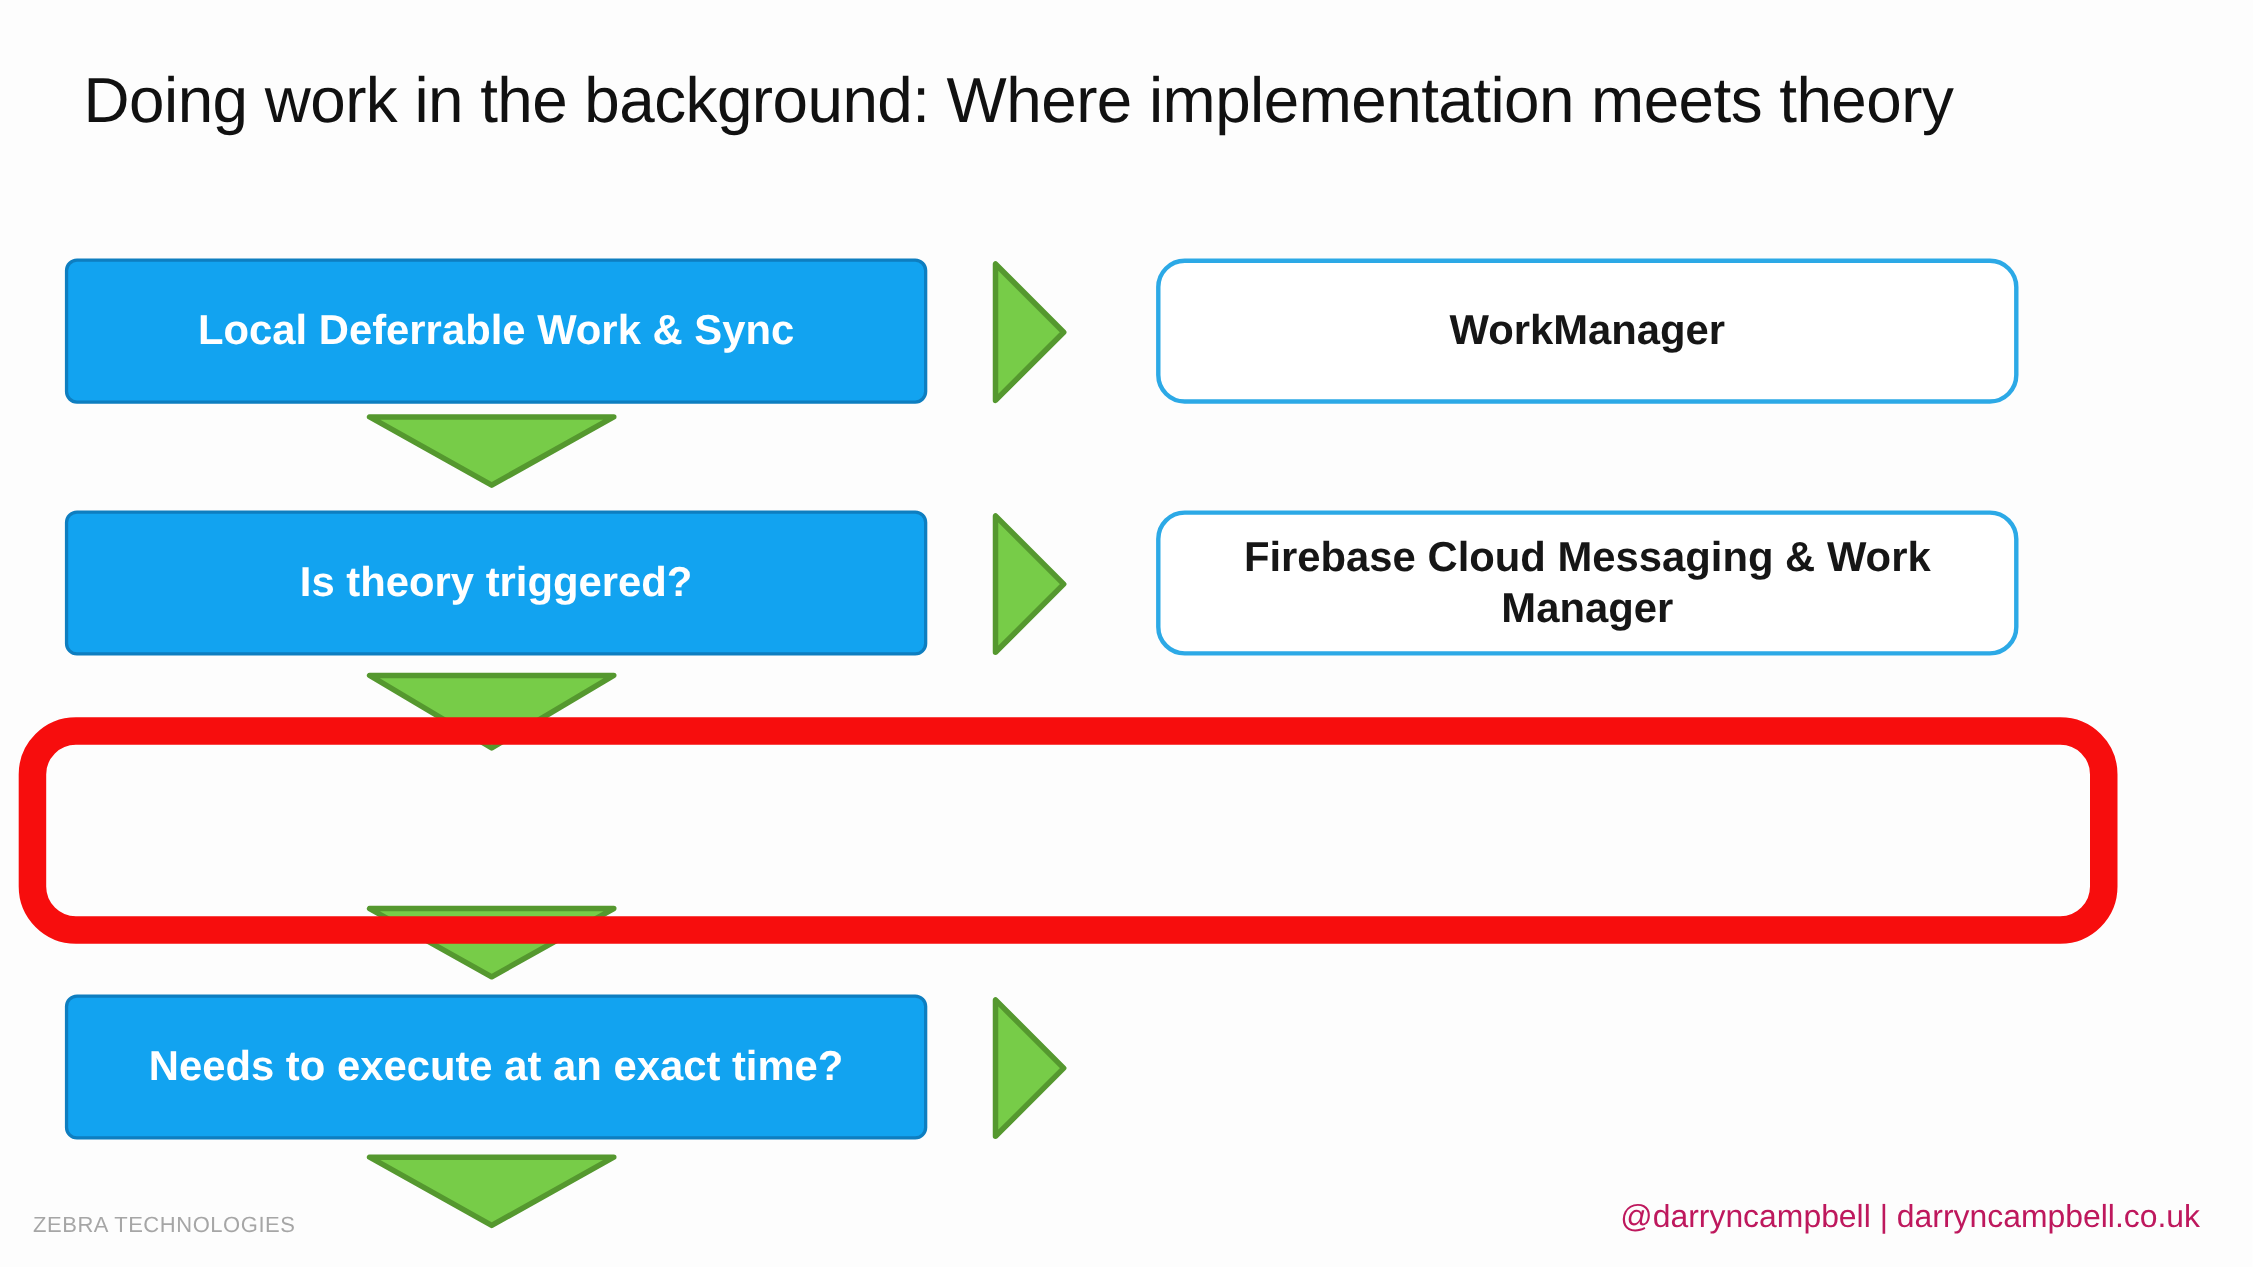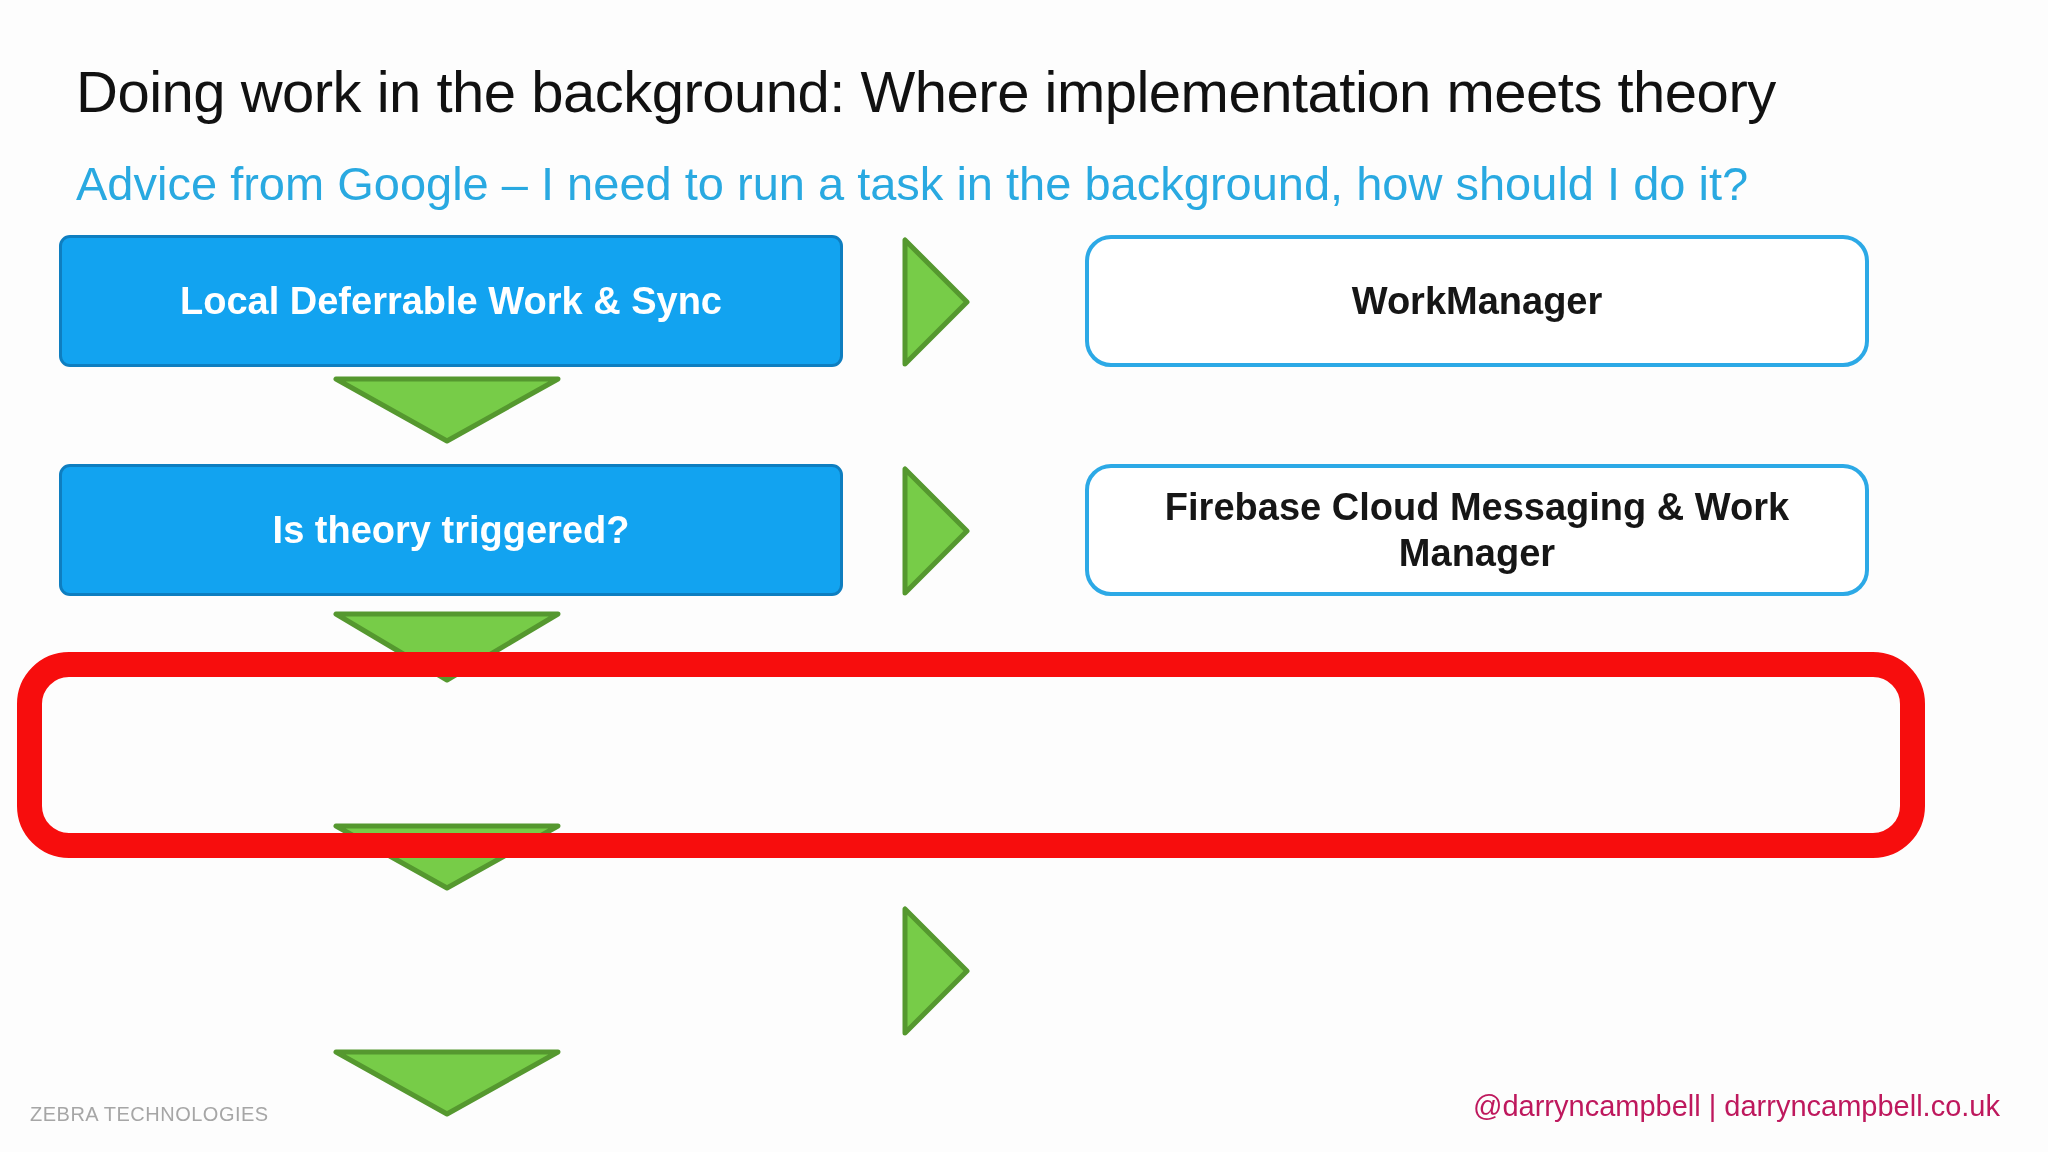--- a/index.html
+++ b/index.html
@@ -45,21 +45,21 @@
     z-index: 2;
   }
   .qbox span {
     color: #ffffff;
     font-size: 38px;
     font-weight: 700;
     line-height: 1.22;
   }
   .abox {
     position: absolute;
-    left: 1085px; top: 0;
+    left: 1051px; top: 0;
     width: 784px; height: 132px;
     background: #ffffff;
     border: 4px solid var(--answer-border, #2CA9E6);
     border-radius: 26px;
     display: flex; align-items: center; justify-content: center;
     text-align: center;
     padding: 0 70px;
     z-index: 2;
   }
   .abox span {
@@ -106,21 +106,20 @@
     font-size: 29px;
     color: #be185d;
   }
 </style>
 </head>
 <body>
 
 <div class="slide">
 
   <div class="title">Doing work in the background: Where implementation meets theory</div>
-  <div class="subtitle">Advice from Google – I need to run a task in the background, how should I do it?</div>
 
   <div class="row" style="top:235px">
     <div class="qbox">
       <span>Local Deferrable Work &amp; Sync</span>
     </div>
     <svg class="arrow-right" width="70" height="132" viewBox="0 0 70 132">
       <polygon class="tri" points="4,4 4,128 66,66"></polygon>
     </svg>
     <div class="abox">
       <span>WorkManager</span>
@@ -145,20 +144,23 @@
     <polygon class="tri" points="4,4 226,4 115,70"></polygon>
   </svg>
 
   <svg class="arrow-down" style="top:822px" width="230" height="70" viewBox="0 0 230 70">
     <polygon class="tri" points="4,4 226,4 115,66"></polygon>
   </svg>
 
   <div class="highlight-ring"></div>
 
   <div class="row" style="top:904px">
+    <div class="qbox">
+      <span>Needs to execute at an exact time?</span>
+    </div>
     <svg class="arrow-right" width="70" height="132" viewBox="0 0 70 132">
       <polygon class="tri" points="4,4 4,128 66,66"></polygon>
     </svg>
   </div>
   <svg class="arrow-down" style="top:1048px" width="230" height="70" viewBox="0 0 230 70">
     <polygon class="tri" points="4,4 226,4 115,66"></polygon>
   </svg>
 
   <div class="footer-brand">ZEBRA TECHNOLOGIES</div>
   <div class="footer-credit">@darryncampbell | darryncampbell.co.uk</div>

